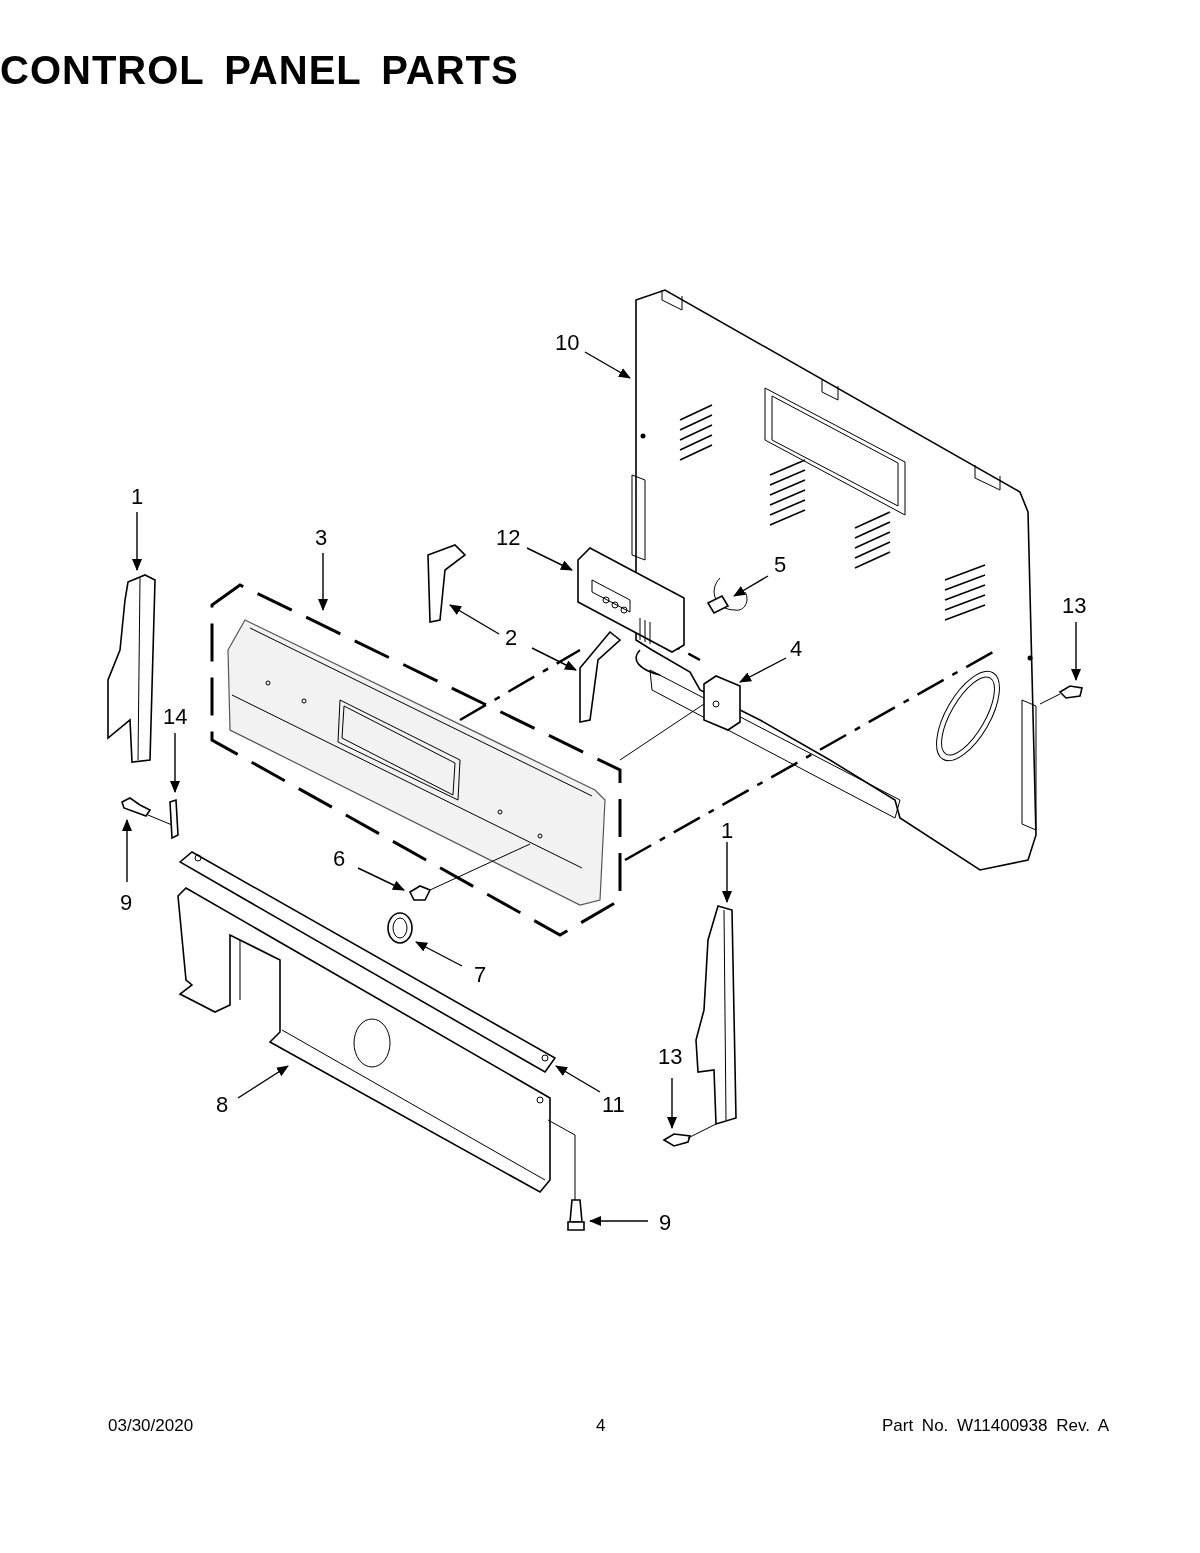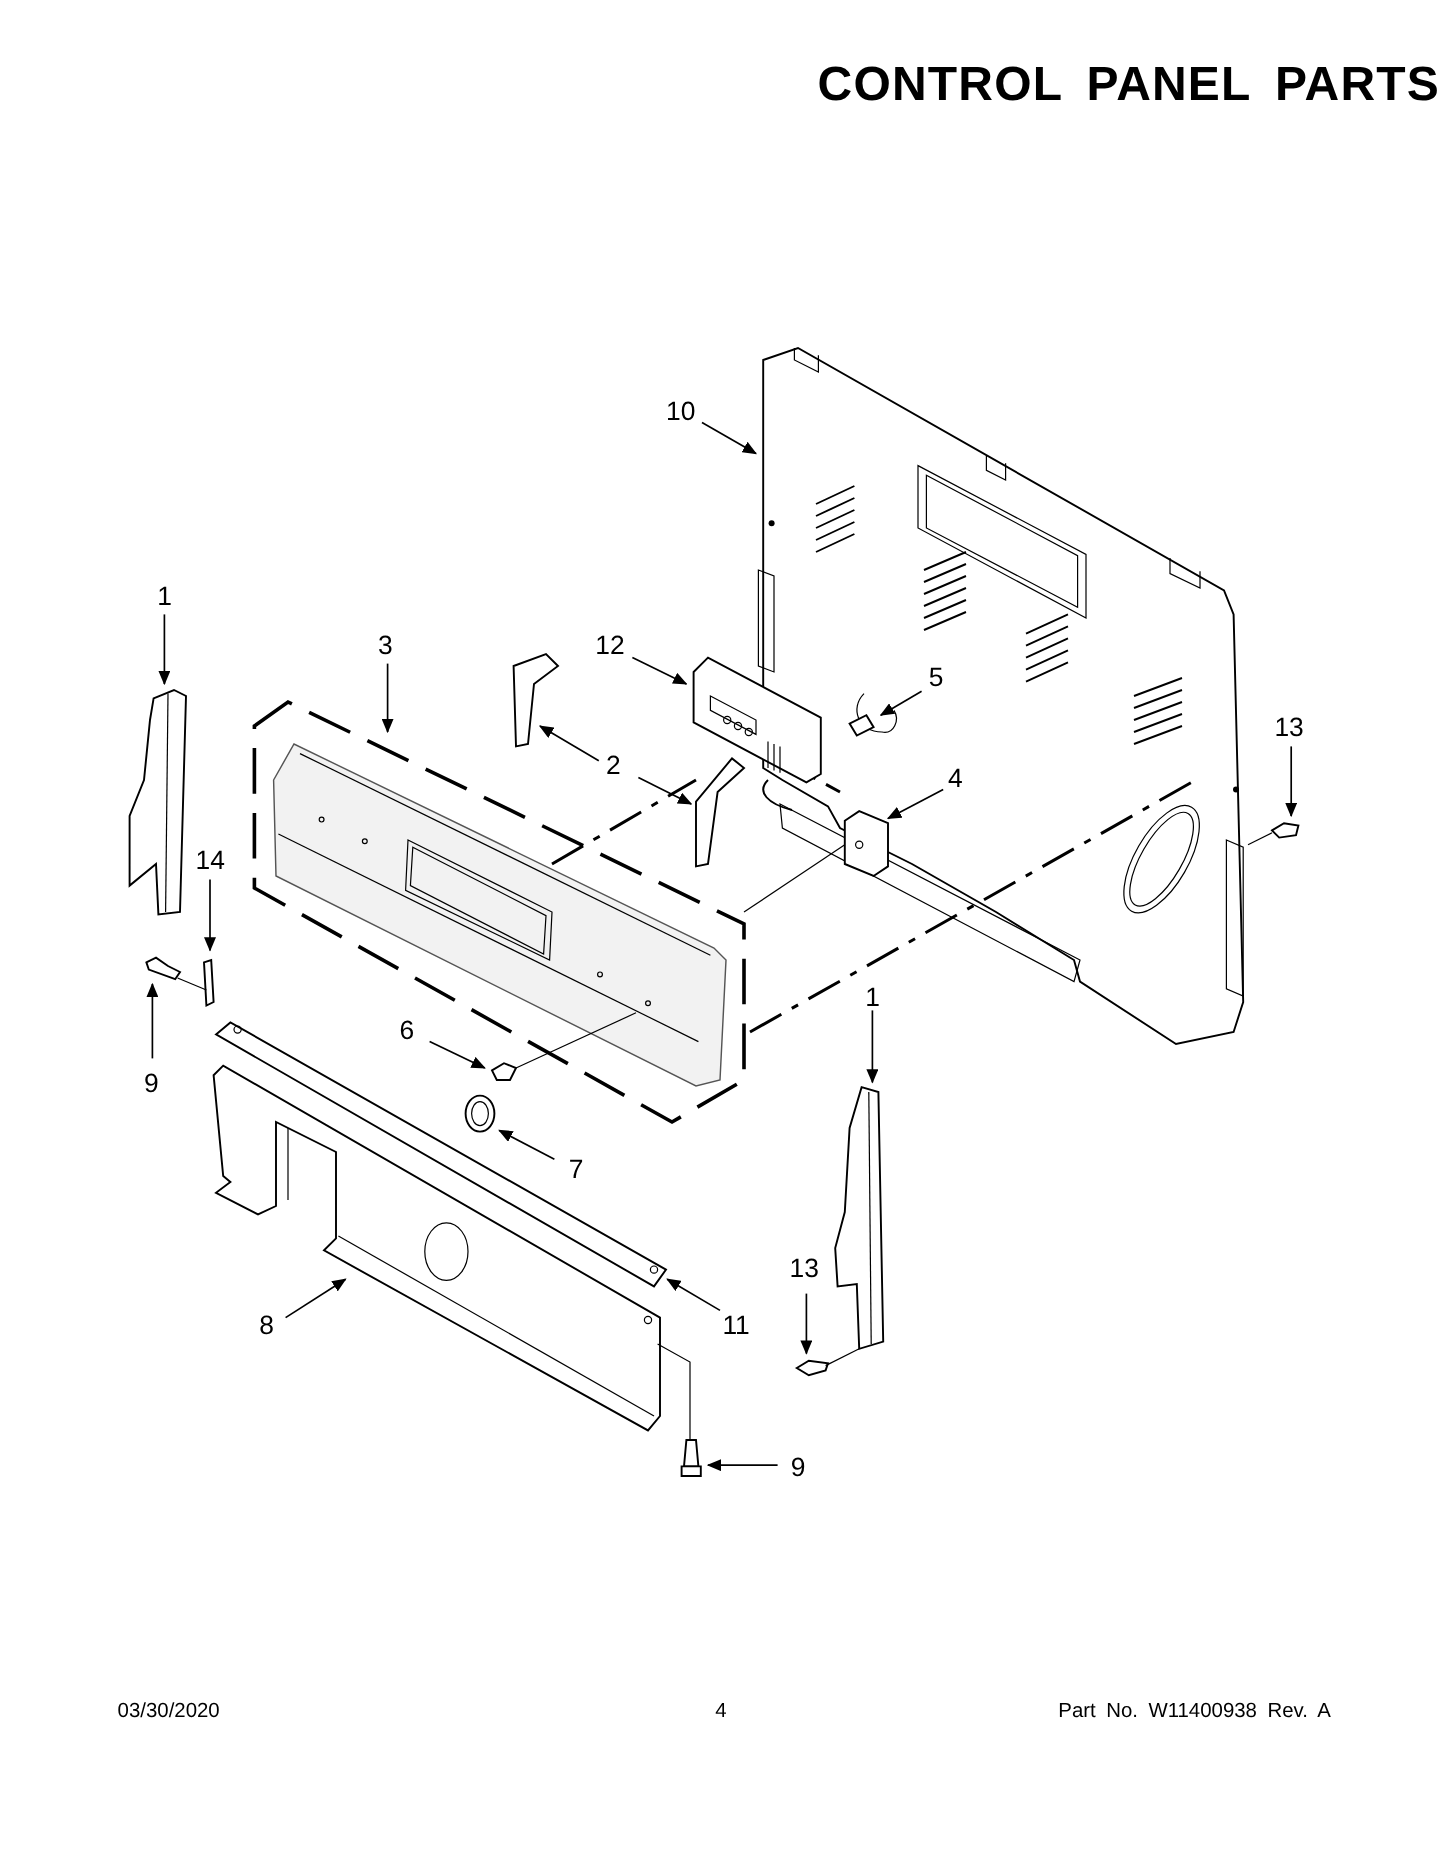--- a/index.html
+++ b/index.html
@@ -1,21 +1,21 @@
 <!DOCTYPE html>
 <html><head>
 <meta charset="utf-8">
 <style>
   html, body { margin: 0; padding: 0; background: #ffffff; }
   body { width: 1200px; height: 1553px; position: relative; overflow: hidden;
          font-family: "Liberation Sans", sans-serif; color: #000; }
-  .title { position: absolute; top: 48px; left: 0; width: 1200px; text-align: right;
+  .title { position: absolute; top: 48px; left: 0; width: 1200px; text-align: left;
            font-size: 40px; font-weight: bold; letter-spacing: 1px; word-spacing: 8px; }
   .footer { position: absolute; top: 1416px; font-size: 17px; }
-  .footer-date { left: 98px; }
+  .footer-date { left: 108px; }
   .footer-page { left: 596px; }
   .footer-part { right: 91px; word-spacing: 4px; }
   svg.diagram { position: absolute; left: 0; top: 0; }
   .callout { font-family: "Liberation Sans", sans-serif; font-size: 22px; fill: #000; }
   .ln { stroke: #000; stroke-width: 1.6; fill: none; }
   .thin { stroke: #000; stroke-width: 1; fill: none; }
   .dash { stroke: #000; stroke-width: 3; fill: none; stroke-dasharray: 38 16; }
   .dashc { stroke: #000; stroke-width: 2.5; fill: none; stroke-dasharray: 30 10 6 10; }
   .part { fill: #fff; stroke: #000; stroke-width: 1.6; }
   .gray { fill: #f2f2f2; stroke: #555; stroke-width: 1.2; }

